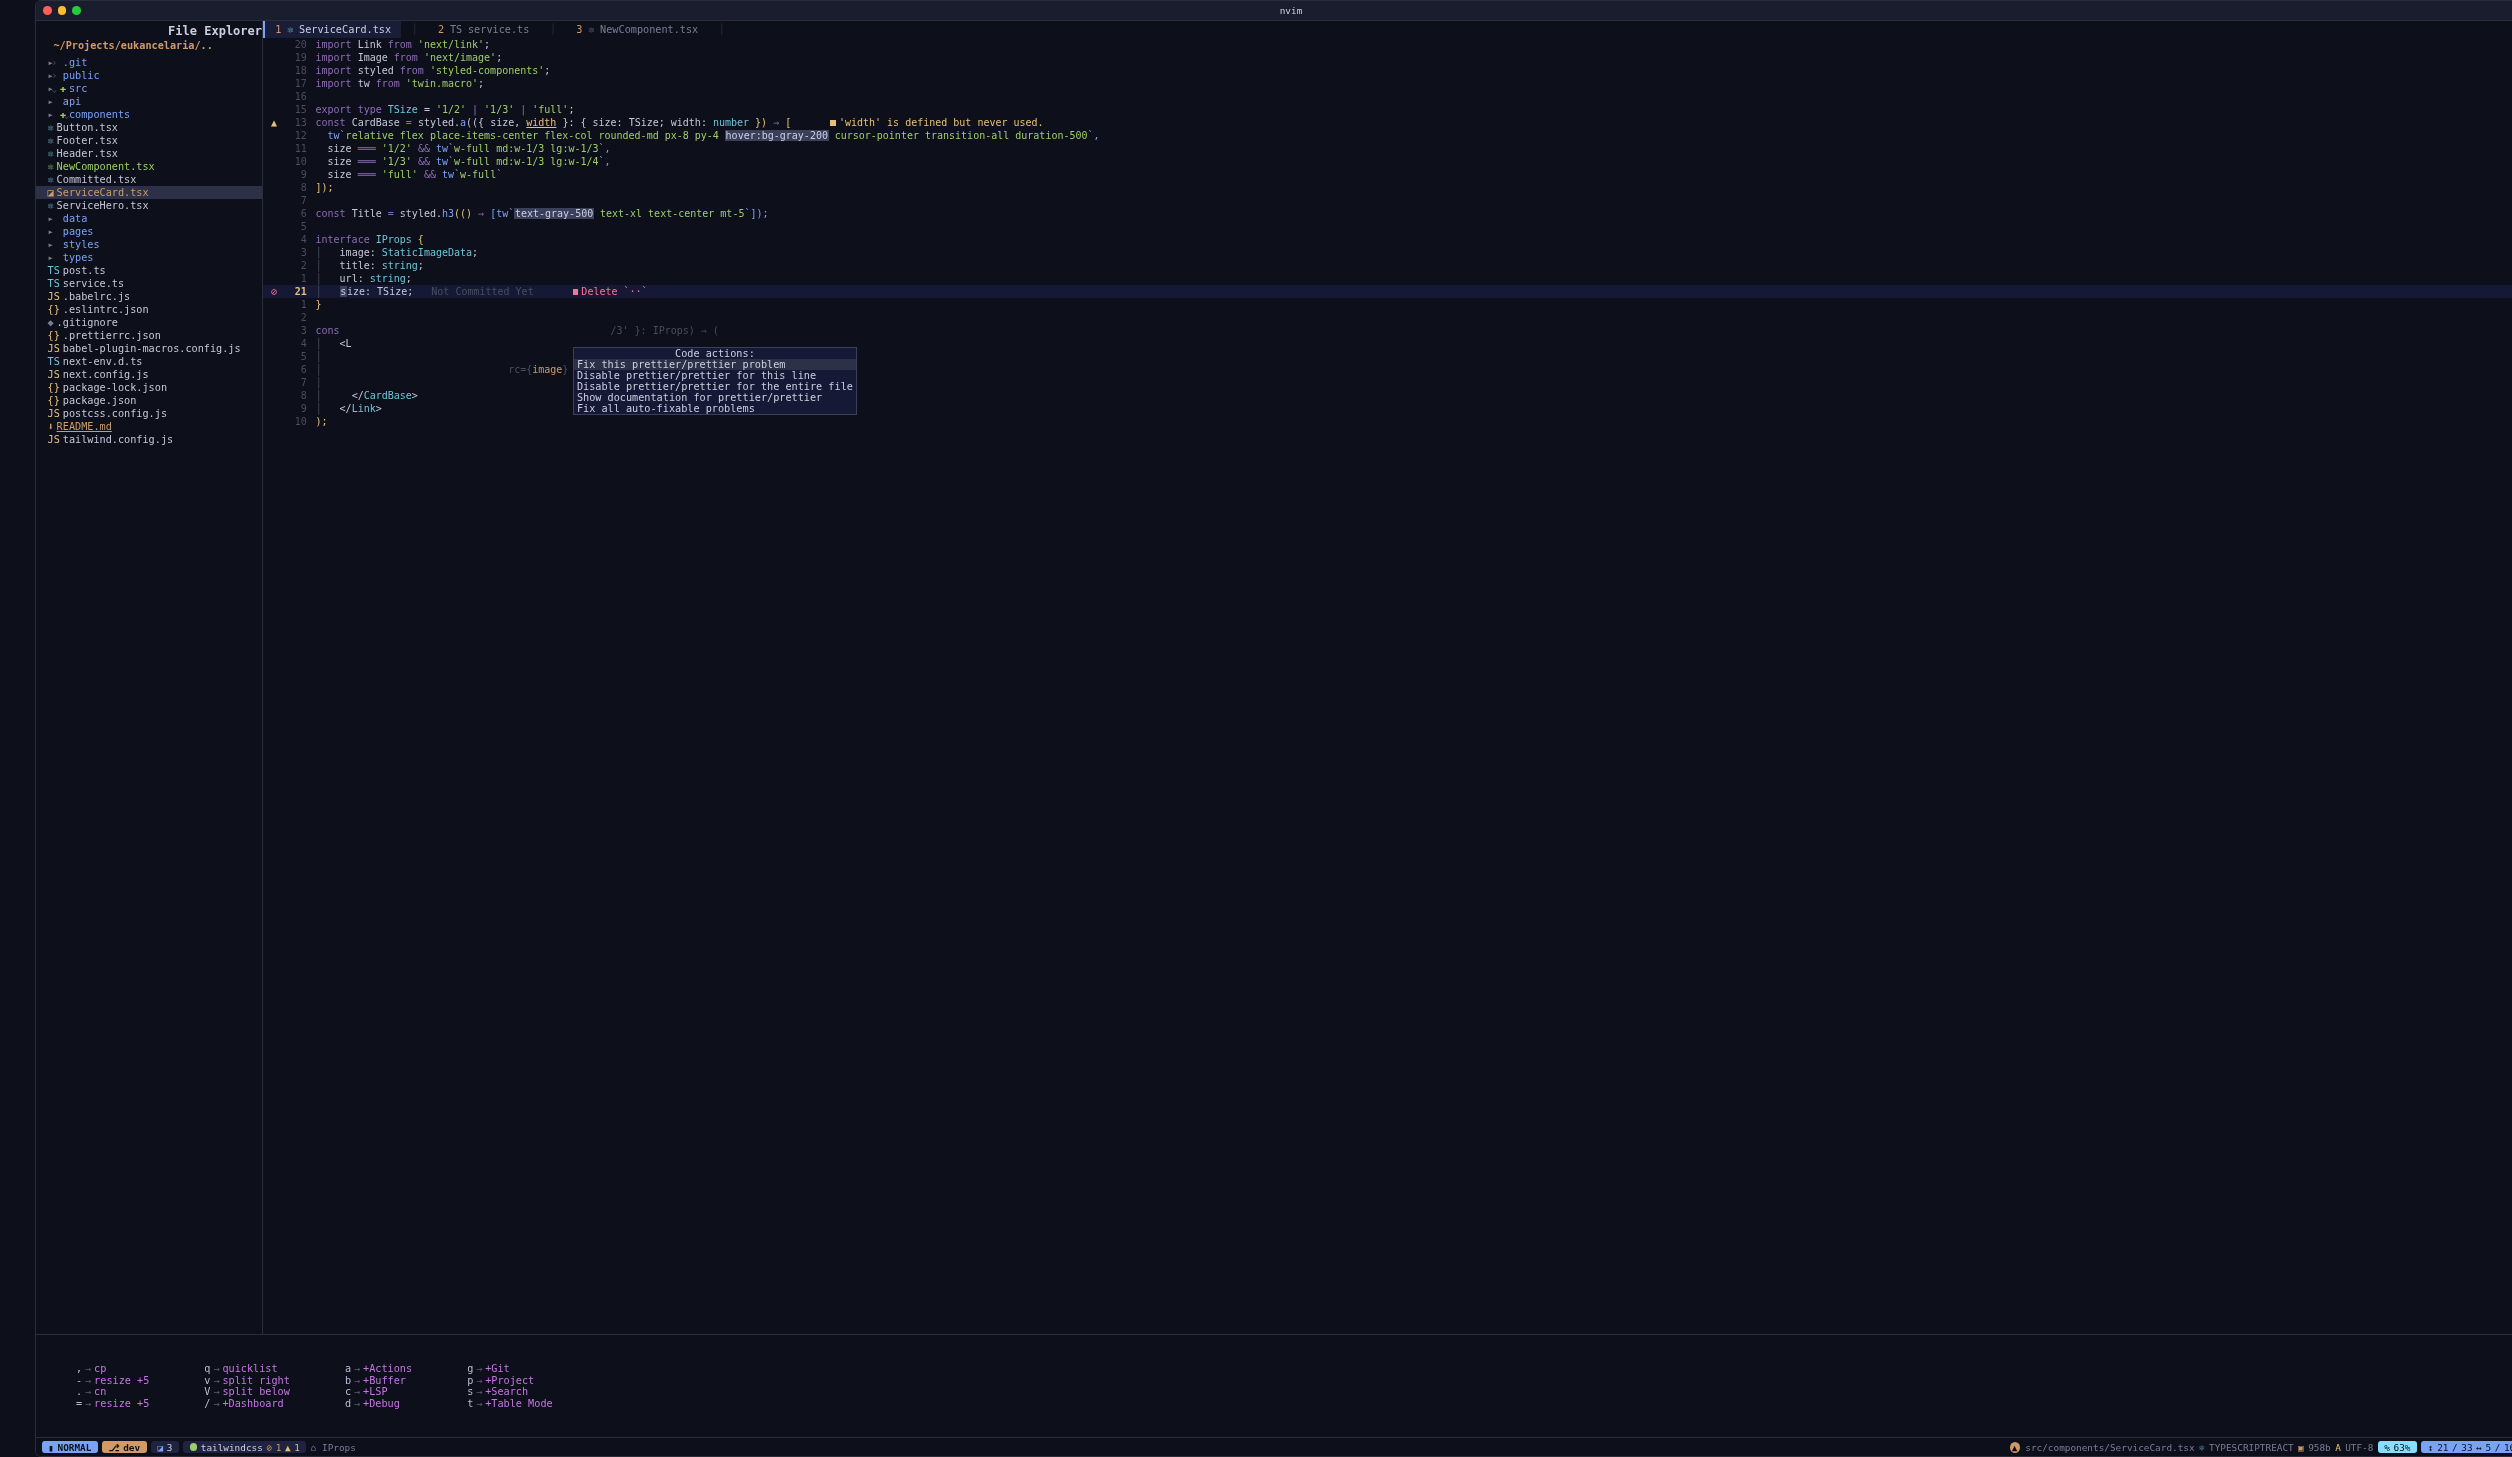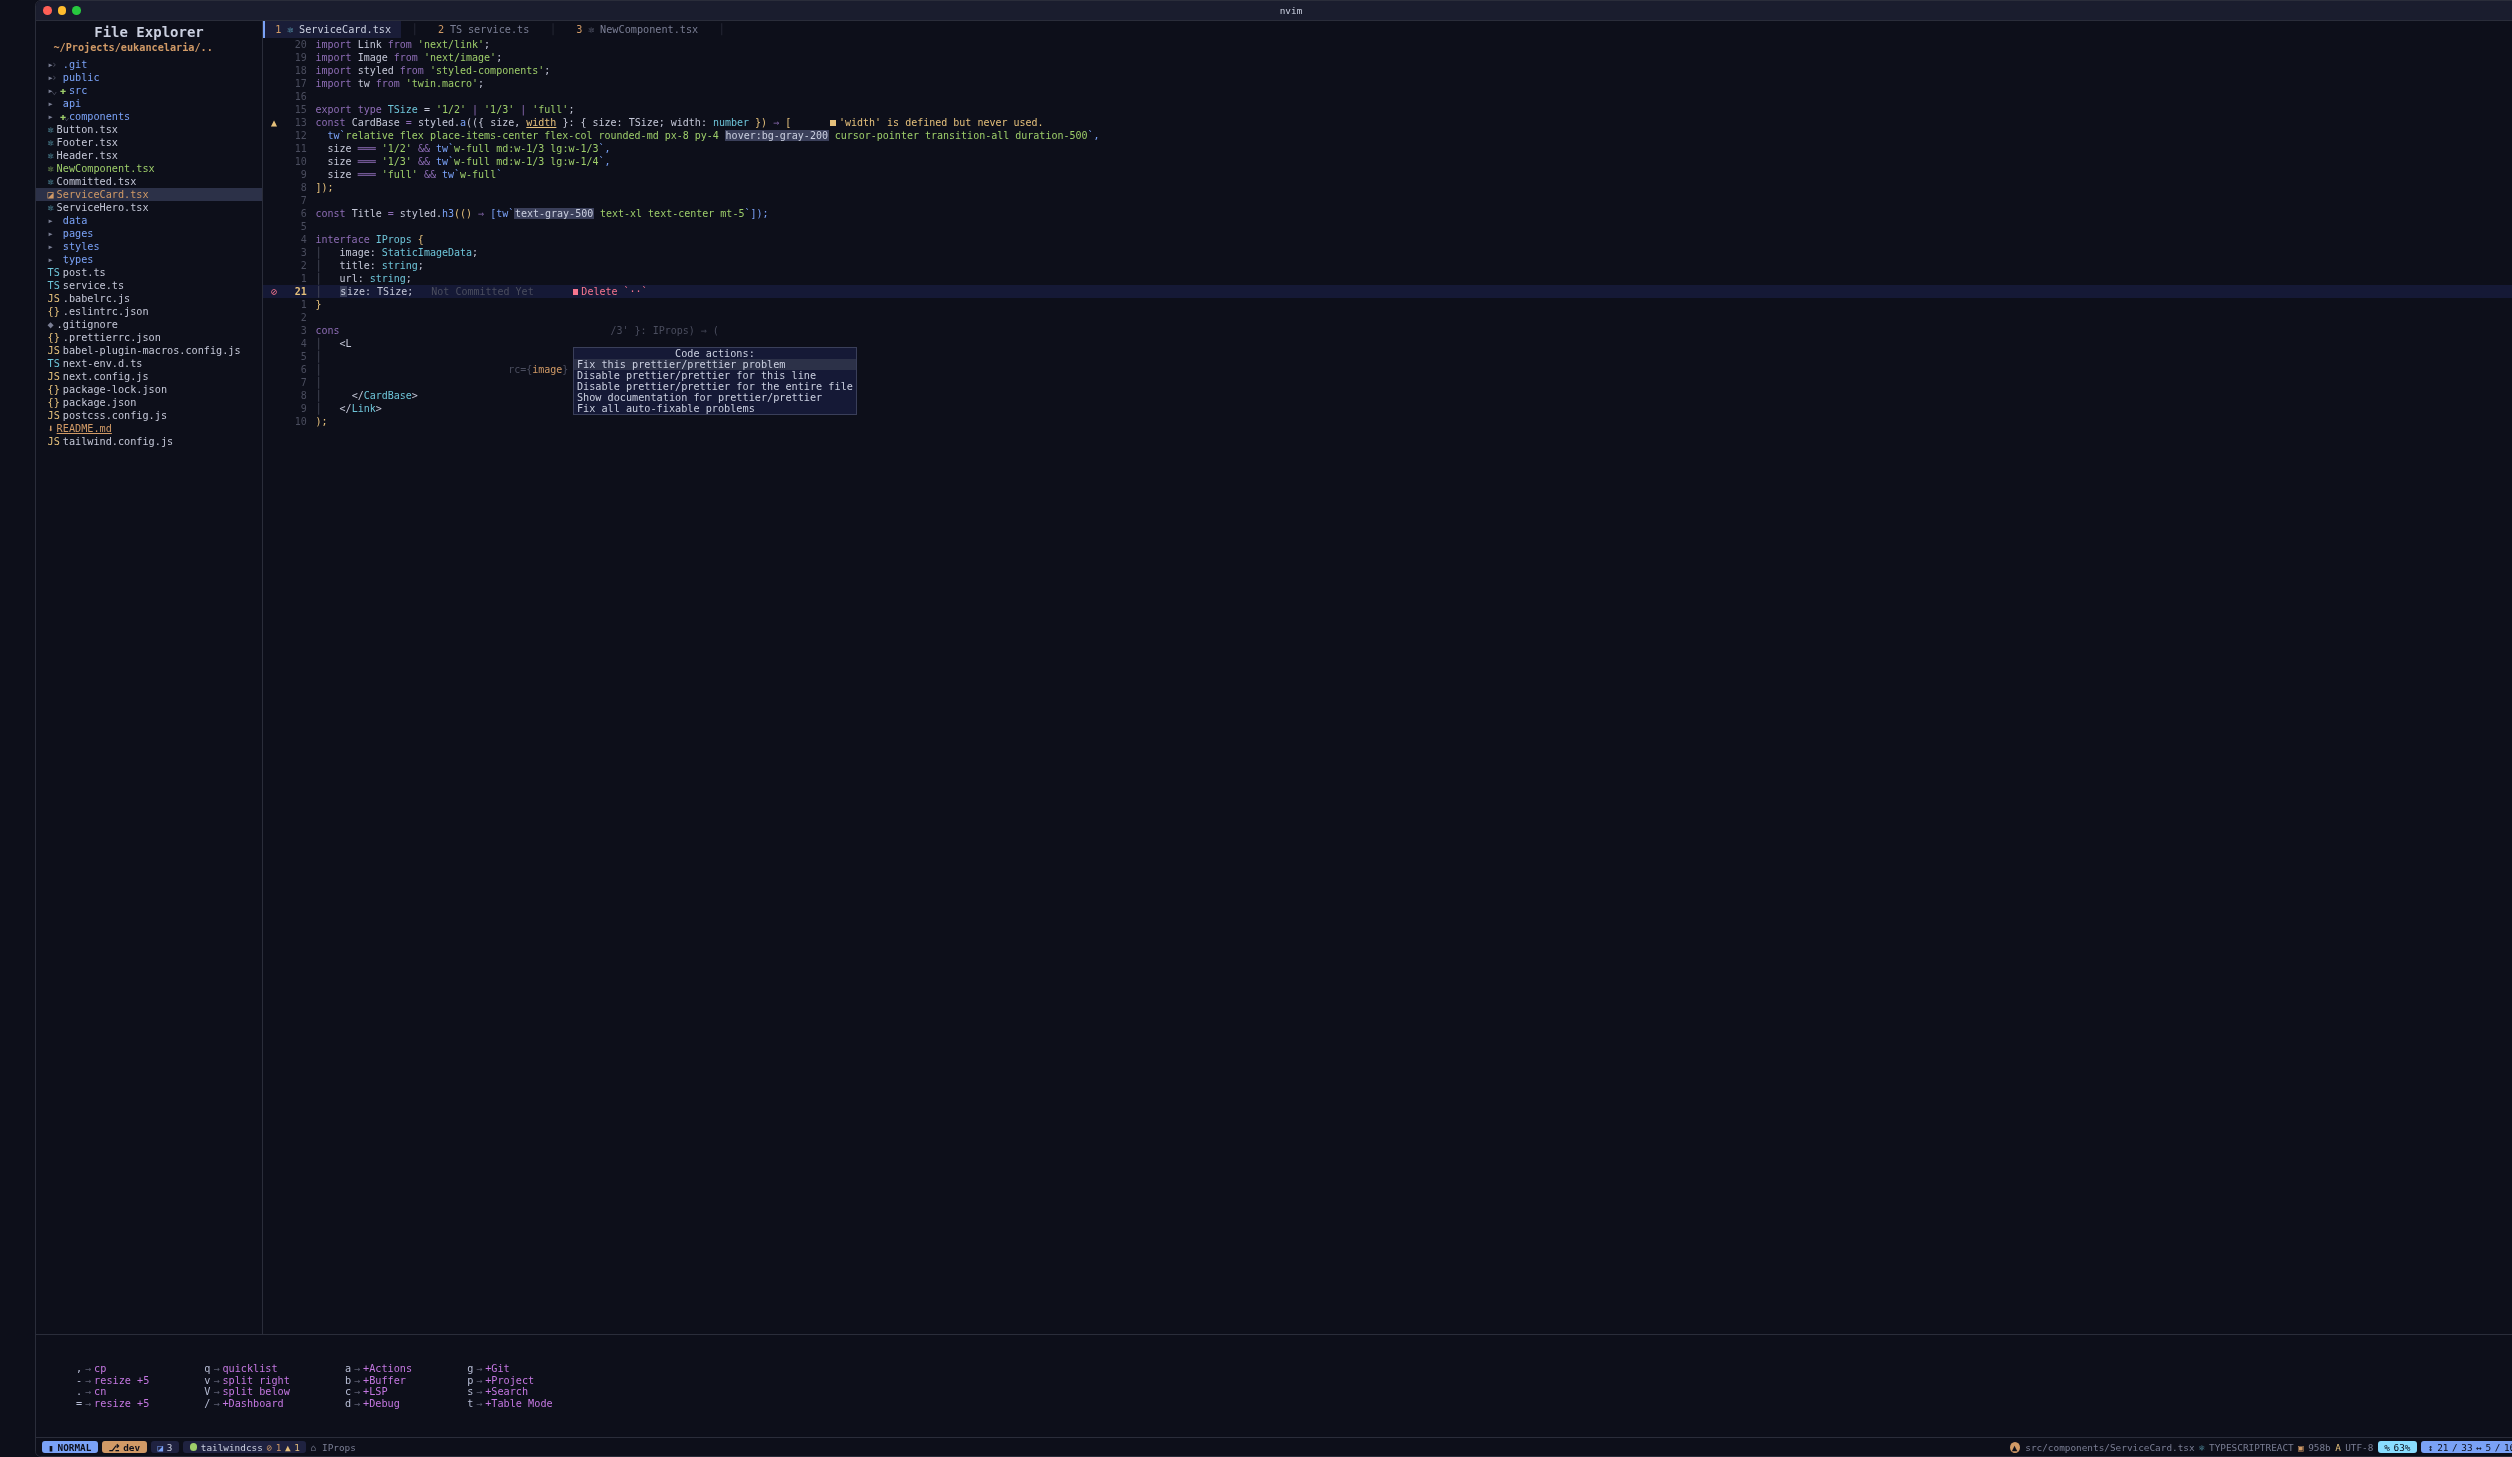--- a/index.html
+++ b/index.html
@@ -43,25 +43,25 @@
   font-size: 9.4px;
 }
 .main { flex: 1; display: flex; min-height: 0; }
 .sidebar {
   width: 227px;
   background: #0d0f1a;
   border-right: 0.7px solid #2a2d3a;
   overflow-y: auto;
 }
 .sidebar-title {
-  text-align: center;
+  text-align: right;
   color: #cbd0e0;
   padding: 2.2px 0;
   font-weight: bold;
-  font-size: 14px;
+  font-size: 12px;
 }
 .sidebar-path {
   color: #d19a66;
   padding: 0.7px 0 4.4px 17.4px;
   font-weight: bold;
   font-size: 10.2px;
 }
 .tree-row {
   display: flex;
   align-items: center;

